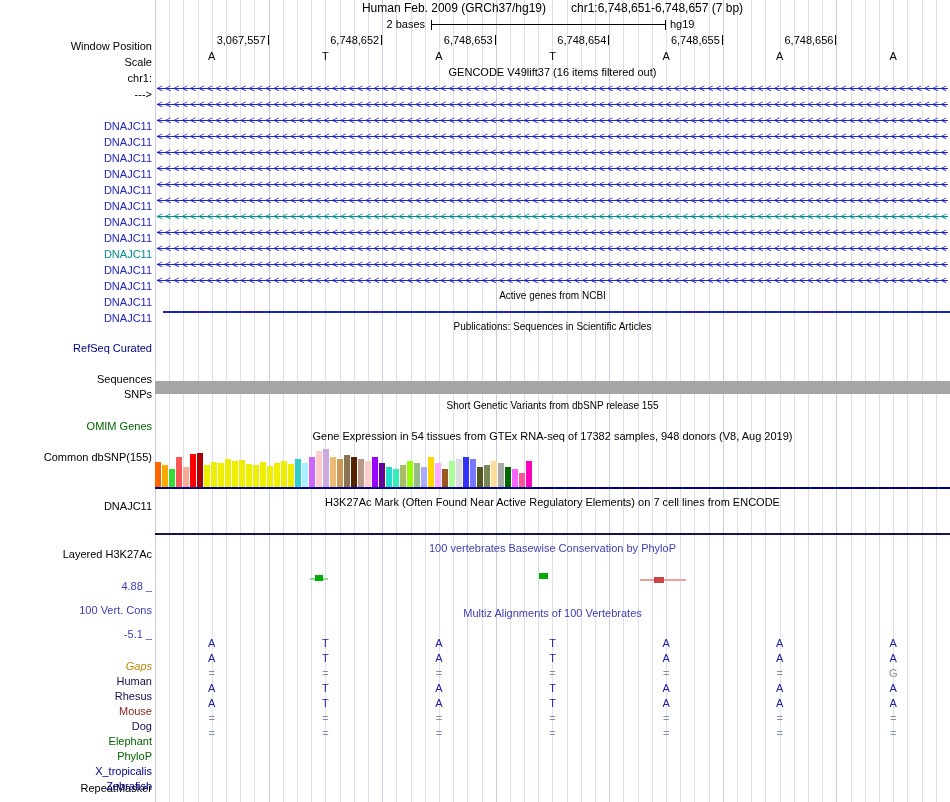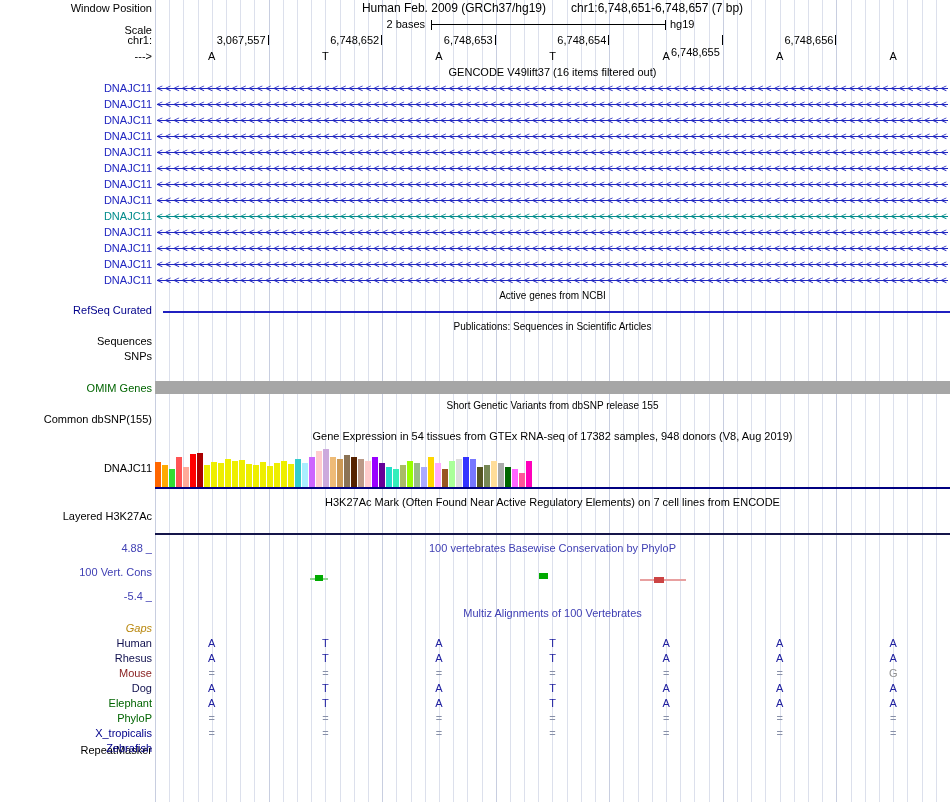--- a/index.html
+++ b/index.html
@@ -7,21 +7,21 @@
     position:relative;width:950px;height:802px;background:#fff;overflow:hidden;
     font-family:"Liberation Sans","DejaVu Sans",sans-serif;font-size:11px;color:#000;
   }
   .grid{
     position:absolute;left:155px;top:0;width:795px;height:802px;
     background-image:
       repeating-linear-gradient(to right,#C8CEE0 0 1px,transparent 1px 113.571px),
       repeating-linear-gradient(to right,#DCE0EC 0 1px,transparent 1px 14.196px);
   }
   .abs{position:absolute;white-space:nowrap;}
-  .lbl{position:absolute;right:798px;white-space:nowrap;text-align:right;font-size:11px;line-height:13px;}
+  .lbl{position:absolute;right:798px;white-space:nowrap;text-align:right;font-size:11px;line-height:13px;margin-top:38px;}
   .ctr{position:absolute;left:155px;width:795px;text-align:center;white-space:nowrap;font-size:11px;line-height:13px;}
   .t10{font-size:10px;}
   .t12{font-size:12px;}
   .blue2{color:#4040B4;}
   .trow{position:absolute;left:155px;width:795px;height:13px;line-height:13px;}
   .cells{display:flex;}
   .cells span{flex:1;text-align:center;font-size:11px;}
   .coord{position:absolute;top:1px;font-size:11px;}
   .tick{position:absolute;top:2px;width:1px;height:10px;background:#000;}
   .gene-row{
@@ -48,36 +48,36 @@
 <body>
 
 <div class="browser" id="root">
   <div class="grid"></div>
 
   <div class="lbl" style="top:2px">Window Position</div>
   <div class="ctr t12" style="top:2px">
     <span>Human Feb. 2009 (GRCh37/hg19)</span><span class="gap-span">chr1:6,748,651-6,748,657 (7 bp)</span>
   </div>
 
-  <div class="lbl" style="top:24px">Scale</div>
+  <div class="lbl" style="top:18px">Scale</div>
   <div class="abs" style="left:155px;top:18px;width:270px;text-align:right">2 bases</div>
   <div class="scalebar"></div>
   <div class="abs" style="left:670px;top:18px">hg19</div>
 
   <div class="lbl" style="top:34px">chr1:</div>
   <div class="trow" style="top:33px;height:14px">
       <span class="coord" style="right: 684.429px;">3,067,557</span>
       <i class="tick" style="left: 112.571px;"></i>
       <span class="coord" style="right: 570.857px;">6,748,652</span>
       <i class="tick" style="left: 226.143px;"></i>
       <span class="coord" style="right: 457.286px;">6,748,653</span>
       <i class="tick" style="left: 339.714px;"></i>
       <span class="coord" style="right: 343.714px;">6,748,654</span>
       <i class="tick" style="left: 453.286px;"></i>
-      <span class="coord" style="right: 230.143px; margin-top: 12px;">6,748,655</span>
+      <span class="coord" style="right: 230.143px;">6,748,655</span>
       <i class="tick" style="left: 566.857px;"></i>
       <span class="coord" style="right: 116.571px;">6,748,656</span>
       <i class="tick" style="left: 680.429px;"></i>
     </div>
 
   <div class="lbl" style="top:50px">---&gt;</div>
   <div class="trow cells" style="top:50px">
       <span>A</span>
       <span>T</span>
       <span>A</span>
@@ -163,21 +163,21 @@
     </div>
   <div class="abs navy-line" style="top:487px"></div>
 
   <div class="ctr" style="top:496px">H3K27Ac Mark (Often Found Near Active Regulatory Elements) on 7 cell lines from ENCODE</div>
   <div class="lbl" style="top:510px">Layered H3K27Ac</div>
   <div class="abs dark-line" style="top:533px"></div>
 
   <div class="lbl blue2" style="top:542px">4.88 _</div>
   <div class="ctr blue2" style="top:542px">100 vertebrates Basewise Conservation by PhyloP</div>
   <div class="lbl blue2" style="top:566px">100 Vert. Cons</div>
-  <div class="lbl blue2" style="top:590px">-5.4 _</div>
+  <div class="lbl blue2" style="top:590px">-5.1 _</div>
 
   <div class="ctr blue2" style="top:607px">Multiz Alignments of 100 Vertebrates</div>
 
   <div class="lbl" style="top:744px">RepeatMasker</div>
 <div class="lbl" style="top: 82px; color: rgb(32, 38, 192);">DNAJC11</div>
     <div class="gene-row" style="top: 82px; color: rgb(32, 38, 192); background-image: linear-gradient(transparent 6px, rgb(32, 38, 192) 6px, rgb(32, 38, 192) 7px, transparent 7px);">&lt;&lt;&lt;&lt;&lt;&lt;&lt;&lt;&lt;&lt;&lt;&lt;&lt;&lt;&lt;&lt;&lt;&lt;&lt;&lt;&lt;&lt;&lt;&lt;&lt;&lt;&lt;&lt;&lt;&lt;&lt;&lt;&lt;&lt;&lt;&lt;&lt;&lt;&lt;&lt;&lt;&lt;&lt;&lt;&lt;&lt;&lt;&lt;&lt;&lt;&lt;&lt;&lt;&lt;&lt;&lt;&lt;&lt;&lt;&lt;&lt;&lt;&lt;&lt;&lt;&lt;&lt;&lt;&lt;&lt;&lt;&lt;&lt;&lt;&lt;&lt;&lt;&lt;&lt;&lt;&lt;&lt;&lt;&lt;&lt;&lt;&lt;&lt;&lt;&lt;&lt;&lt;&lt;&lt;&lt;&lt;&lt;&lt;&lt;&lt;&lt;&lt;&lt;&lt;&lt;&lt;&lt;&lt;&lt;&lt;&lt;&lt;&lt;&lt;&lt;&lt;&lt;&lt;&lt;&lt;&lt;&lt;&lt;&lt;&lt;&lt;&lt;&lt;&lt;&lt;</div>
     <div class="lbl" style="top: 98px; color: rgb(32, 38, 192);">DNAJC11</div>
     <div class="gene-row" style="top: 98px; color: rgb(32, 38, 192); background-image: linear-gradient(transparent 6px, rgb(32, 38, 192) 6px, rgb(32, 38, 192) 7px, transparent 7px);">&lt;&lt;&lt;&lt;&lt;&lt;&lt;&lt;&lt;&lt;&lt;&lt;&lt;&lt;&lt;&lt;&lt;&lt;&lt;&lt;&lt;&lt;&lt;&lt;&lt;&lt;&lt;&lt;&lt;&lt;&lt;&lt;&lt;&lt;&lt;&lt;&lt;&lt;&lt;&lt;&lt;&lt;&lt;&lt;&lt;&lt;&lt;&lt;&lt;&lt;&lt;&lt;&lt;&lt;&lt;&lt;&lt;&lt;&lt;&lt;&lt;&lt;&lt;&lt;&lt;&lt;&lt;&lt;&lt;&lt;&lt;&lt;&lt;&lt;&lt;&lt;&lt;&lt;&lt;&lt;&lt;&lt;&lt;&lt;&lt;&lt;&lt;&lt;&lt;&lt;&lt;&lt;&lt;&lt;&lt;&lt;&lt;&lt;&lt;&lt;&lt;&lt;&lt;&lt;&lt;&lt;&lt;&lt;&lt;&lt;&lt;&lt;&lt;&lt;&lt;&lt;&lt;&lt;&lt;&lt;&lt;&lt;&lt;&lt;&lt;&lt;&lt;&lt;&lt;&lt;</div>
     <div class="lbl" style="top: 114px; color: rgb(32, 38, 192);">DNAJC11</div>
     <div class="gene-row" style="top: 114px; color: rgb(32, 38, 192); background-image: linear-gradient(transparent 6px, rgb(32, 38, 192) 6px, rgb(32, 38, 192) 7px, transparent 7px);">&lt;&lt;&lt;&lt;&lt;&lt;&lt;&lt;&lt;&lt;&lt;&lt;&lt;&lt;&lt;&lt;&lt;&lt;&lt;&lt;&lt;&lt;&lt;&lt;&lt;&lt;&lt;&lt;&lt;&lt;&lt;&lt;&lt;&lt;&lt;&lt;&lt;&lt;&lt;&lt;&lt;&lt;&lt;&lt;&lt;&lt;&lt;&lt;&lt;&lt;&lt;&lt;&lt;&lt;&lt;&lt;&lt;&lt;&lt;&lt;&lt;&lt;&lt;&lt;&lt;&lt;&lt;&lt;&lt;&lt;&lt;&lt;&lt;&lt;&lt;&lt;&lt;&lt;&lt;&lt;&lt;&lt;&lt;&lt;&lt;&lt;&lt;&lt;&lt;&lt;&lt;&lt;&lt;&lt;&lt;&lt;&lt;&lt;&lt;&lt;&lt;&lt;&lt;&lt;&lt;&lt;&lt;&lt;&lt;&lt;&lt;&lt;&lt;&lt;&lt;&lt;&lt;&lt;&lt;&lt;&lt;&lt;&lt;&lt;&lt;&lt;&lt;&lt;&lt;&lt;</div>

